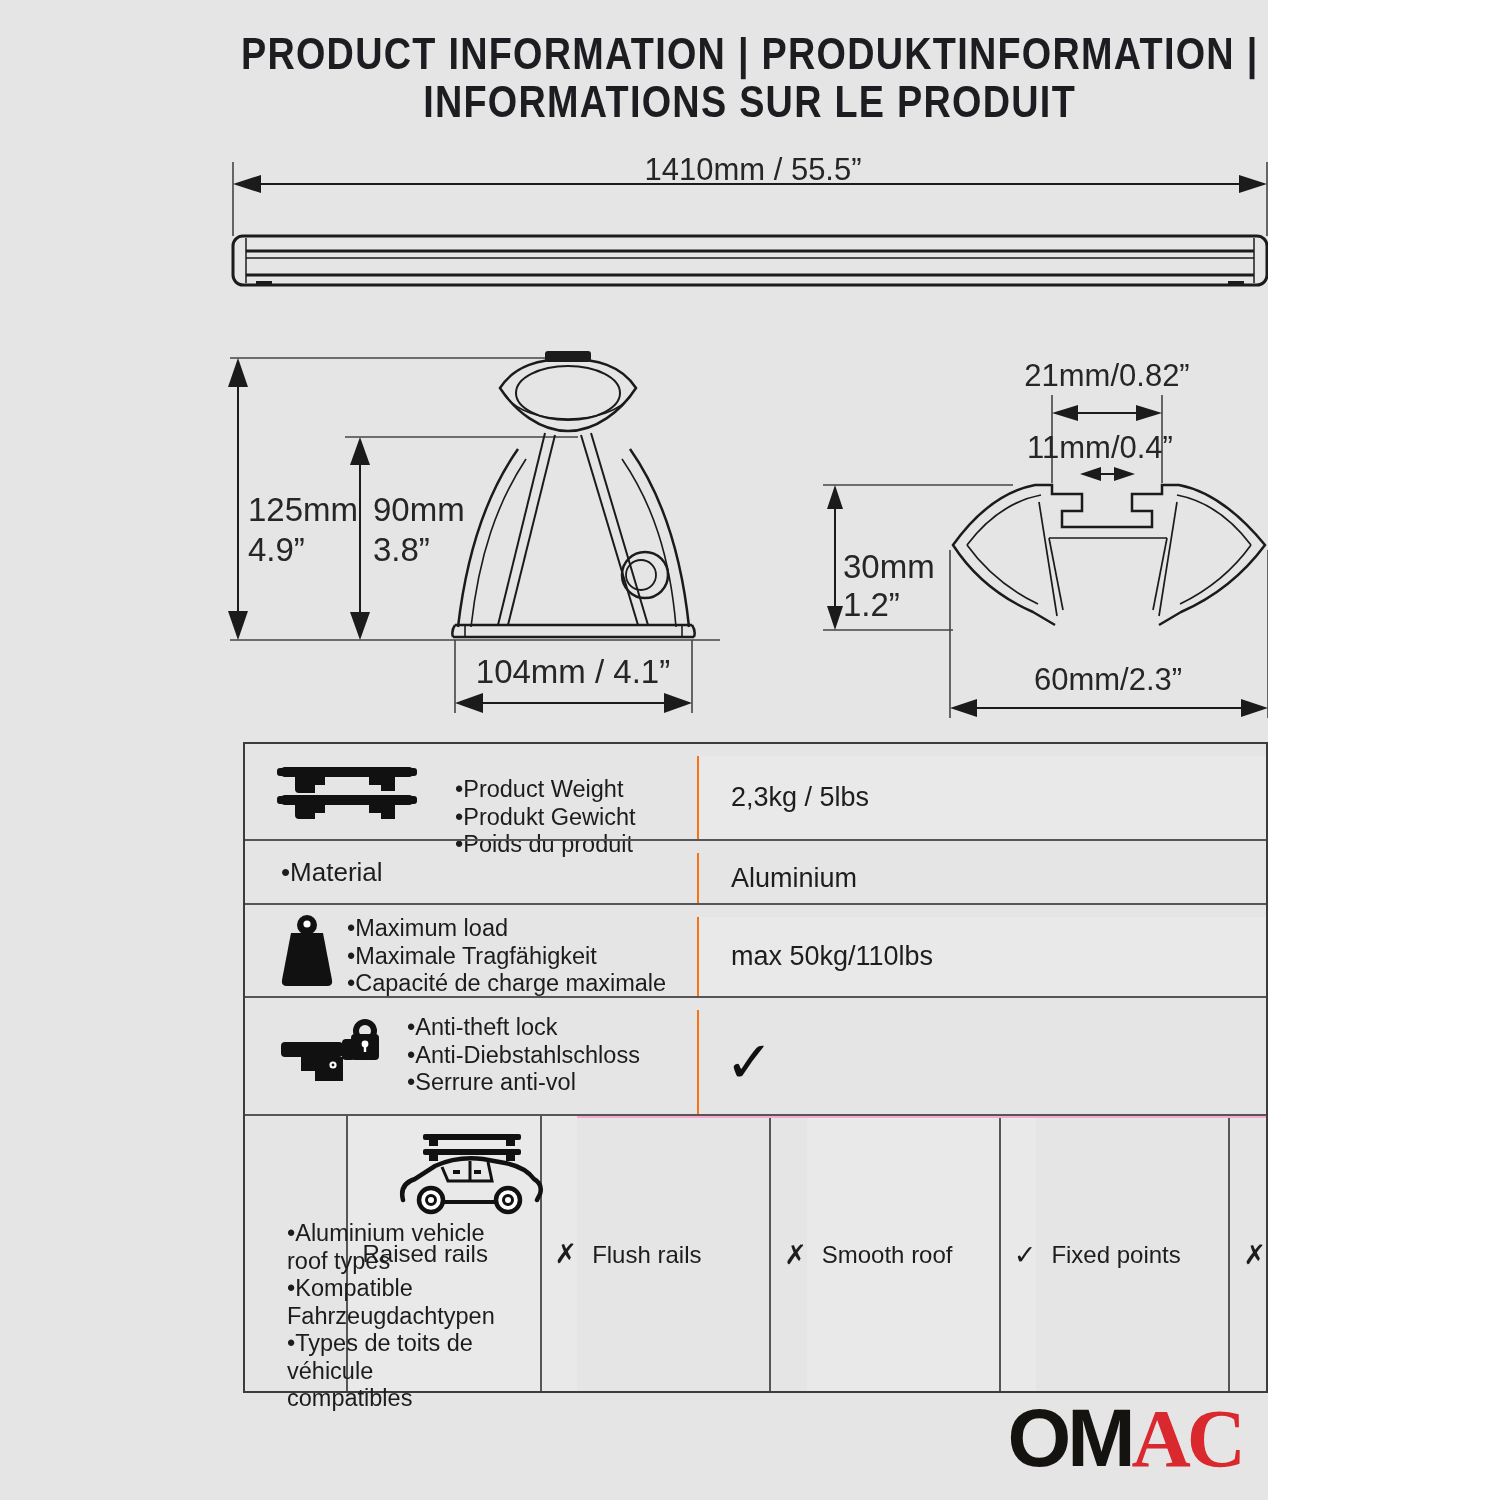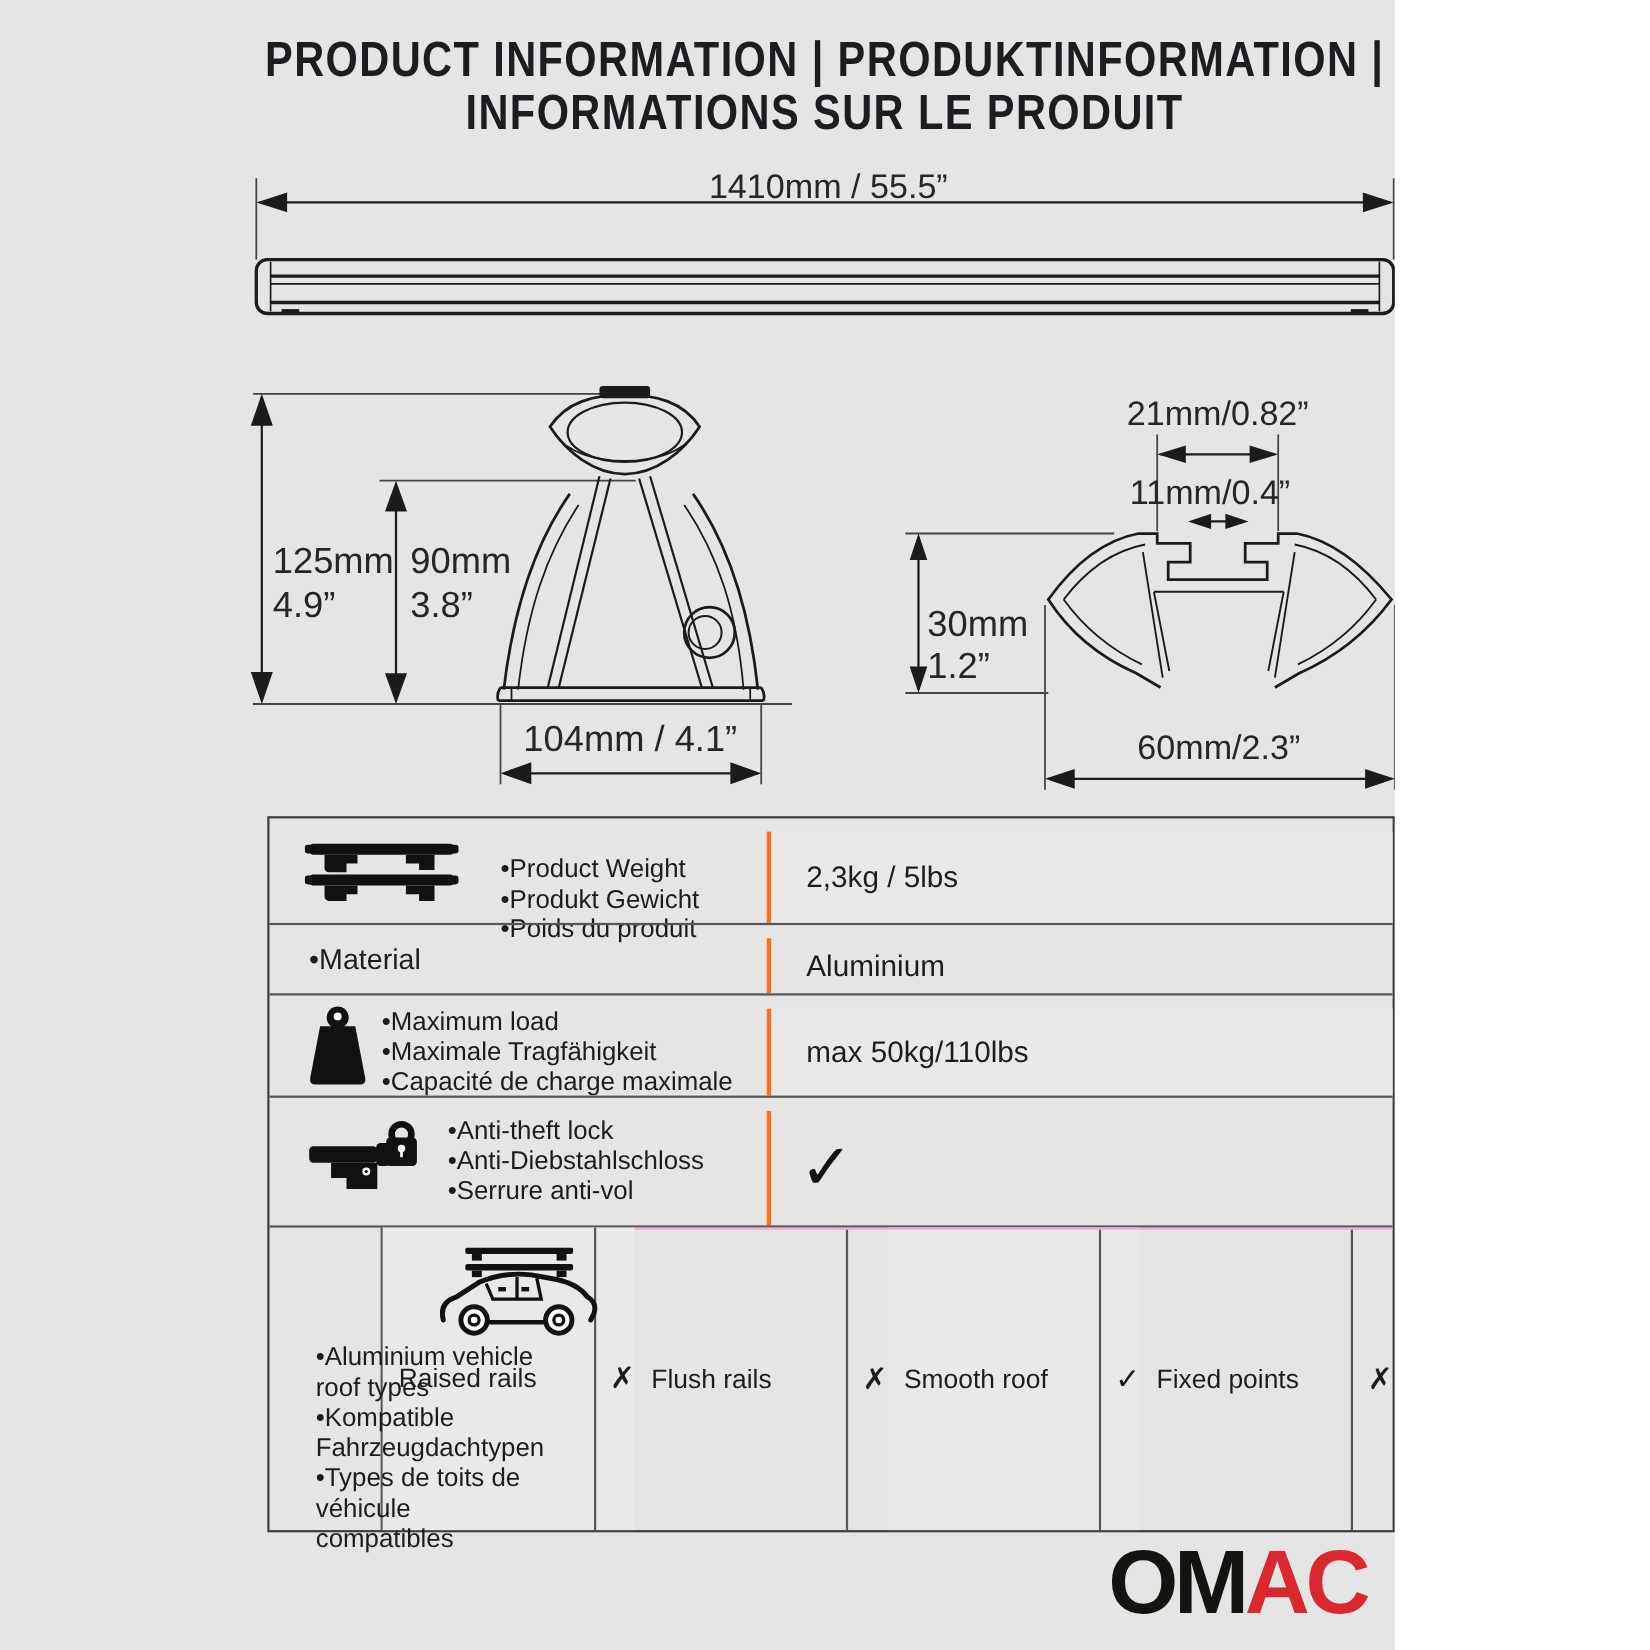--- a/index.html
+++ b/index.html
@@ -16,36 +16,36 @@
   .dim2{font-size:33px;}
   svg .ln{stroke:#1b1b1b;fill:none;}
   svg .thin{stroke:#444;stroke-width:1.6;fill:none;}
   svg .ah{fill:#1b1b1b;stroke:none;}
   
   .spec-table{position:absolute;left:243px;top:742px;width:1025px;height:651px;
               border:2.5px solid #3c3c3c;box-sizing:border-box;display:flex;flex-direction:column;}
   .t-row{display:flex;position:relative;box-sizing:border-box;}
   .t-row + .t-row{border-top:2px solid #565656;}
   .cell-label{width:452px;position:relative;box-sizing:border-box;}
-  .cell-value{flex:1;border-left:4px solid #f97316;display:flex;align-items:center;
+  .cell-value{flex:1;border-left:2px solid #f97316;display:flex;align-items:center;
               padding-left:32px;font-size:27px;color:#1d1d1d;box-sizing:border-box;margin-top:12px;}
   .shaded{background:#e9e9e9;}
   .lbl-lines{position:absolute;font-size:23.5px;line-height:27.5px;color:#1c1c1c;}
   .big-check{font-size:58px;font-weight:600;line-height:1;color:#111;}
   .roof-col{flex:1;display:flex;border-left:2px solid #565656;box-sizing:border-box;}
   .sub-row{flex:1;display:flex;box-sizing:border-box;}
   .sub-row + .sub-row{border-top:2px solid #f9a8d4;}
   .sub-label{width:192px;display:flex;align-items:center;padding-left:15px;font-size:24px;box-sizing:border-box;}
   .sub-mark{flex:1;border-left:2px solid #565656;display:flex;align-items:center;
             padding-left:13px;font-size:27px;font-weight:600;box-sizing:border-box;}
   
   .logo{position:absolute;right:26px;bottom:20px;font-size:82px;font-weight:700;
         letter-spacing:-4px;line-height:1;white-space:nowrap;}
   .logo .p1{color:#14130f;}
-  .logo .p2{color:#d9282e;}
+  .logo .p2{color:#d9282e;font-family:Liberation Serif, serif;}
 </style>
 </head>
 <body>
 
 <div id="page">
 
   <div class="title-wrap">
     <div><span class="title-line">PRODUCT INFORMATION | PRODUKTINFORMATION |</span></div>
     <div><span class="title-line">INFORMATIONS SUR LE PRODUIT</span></div>
   </div>

